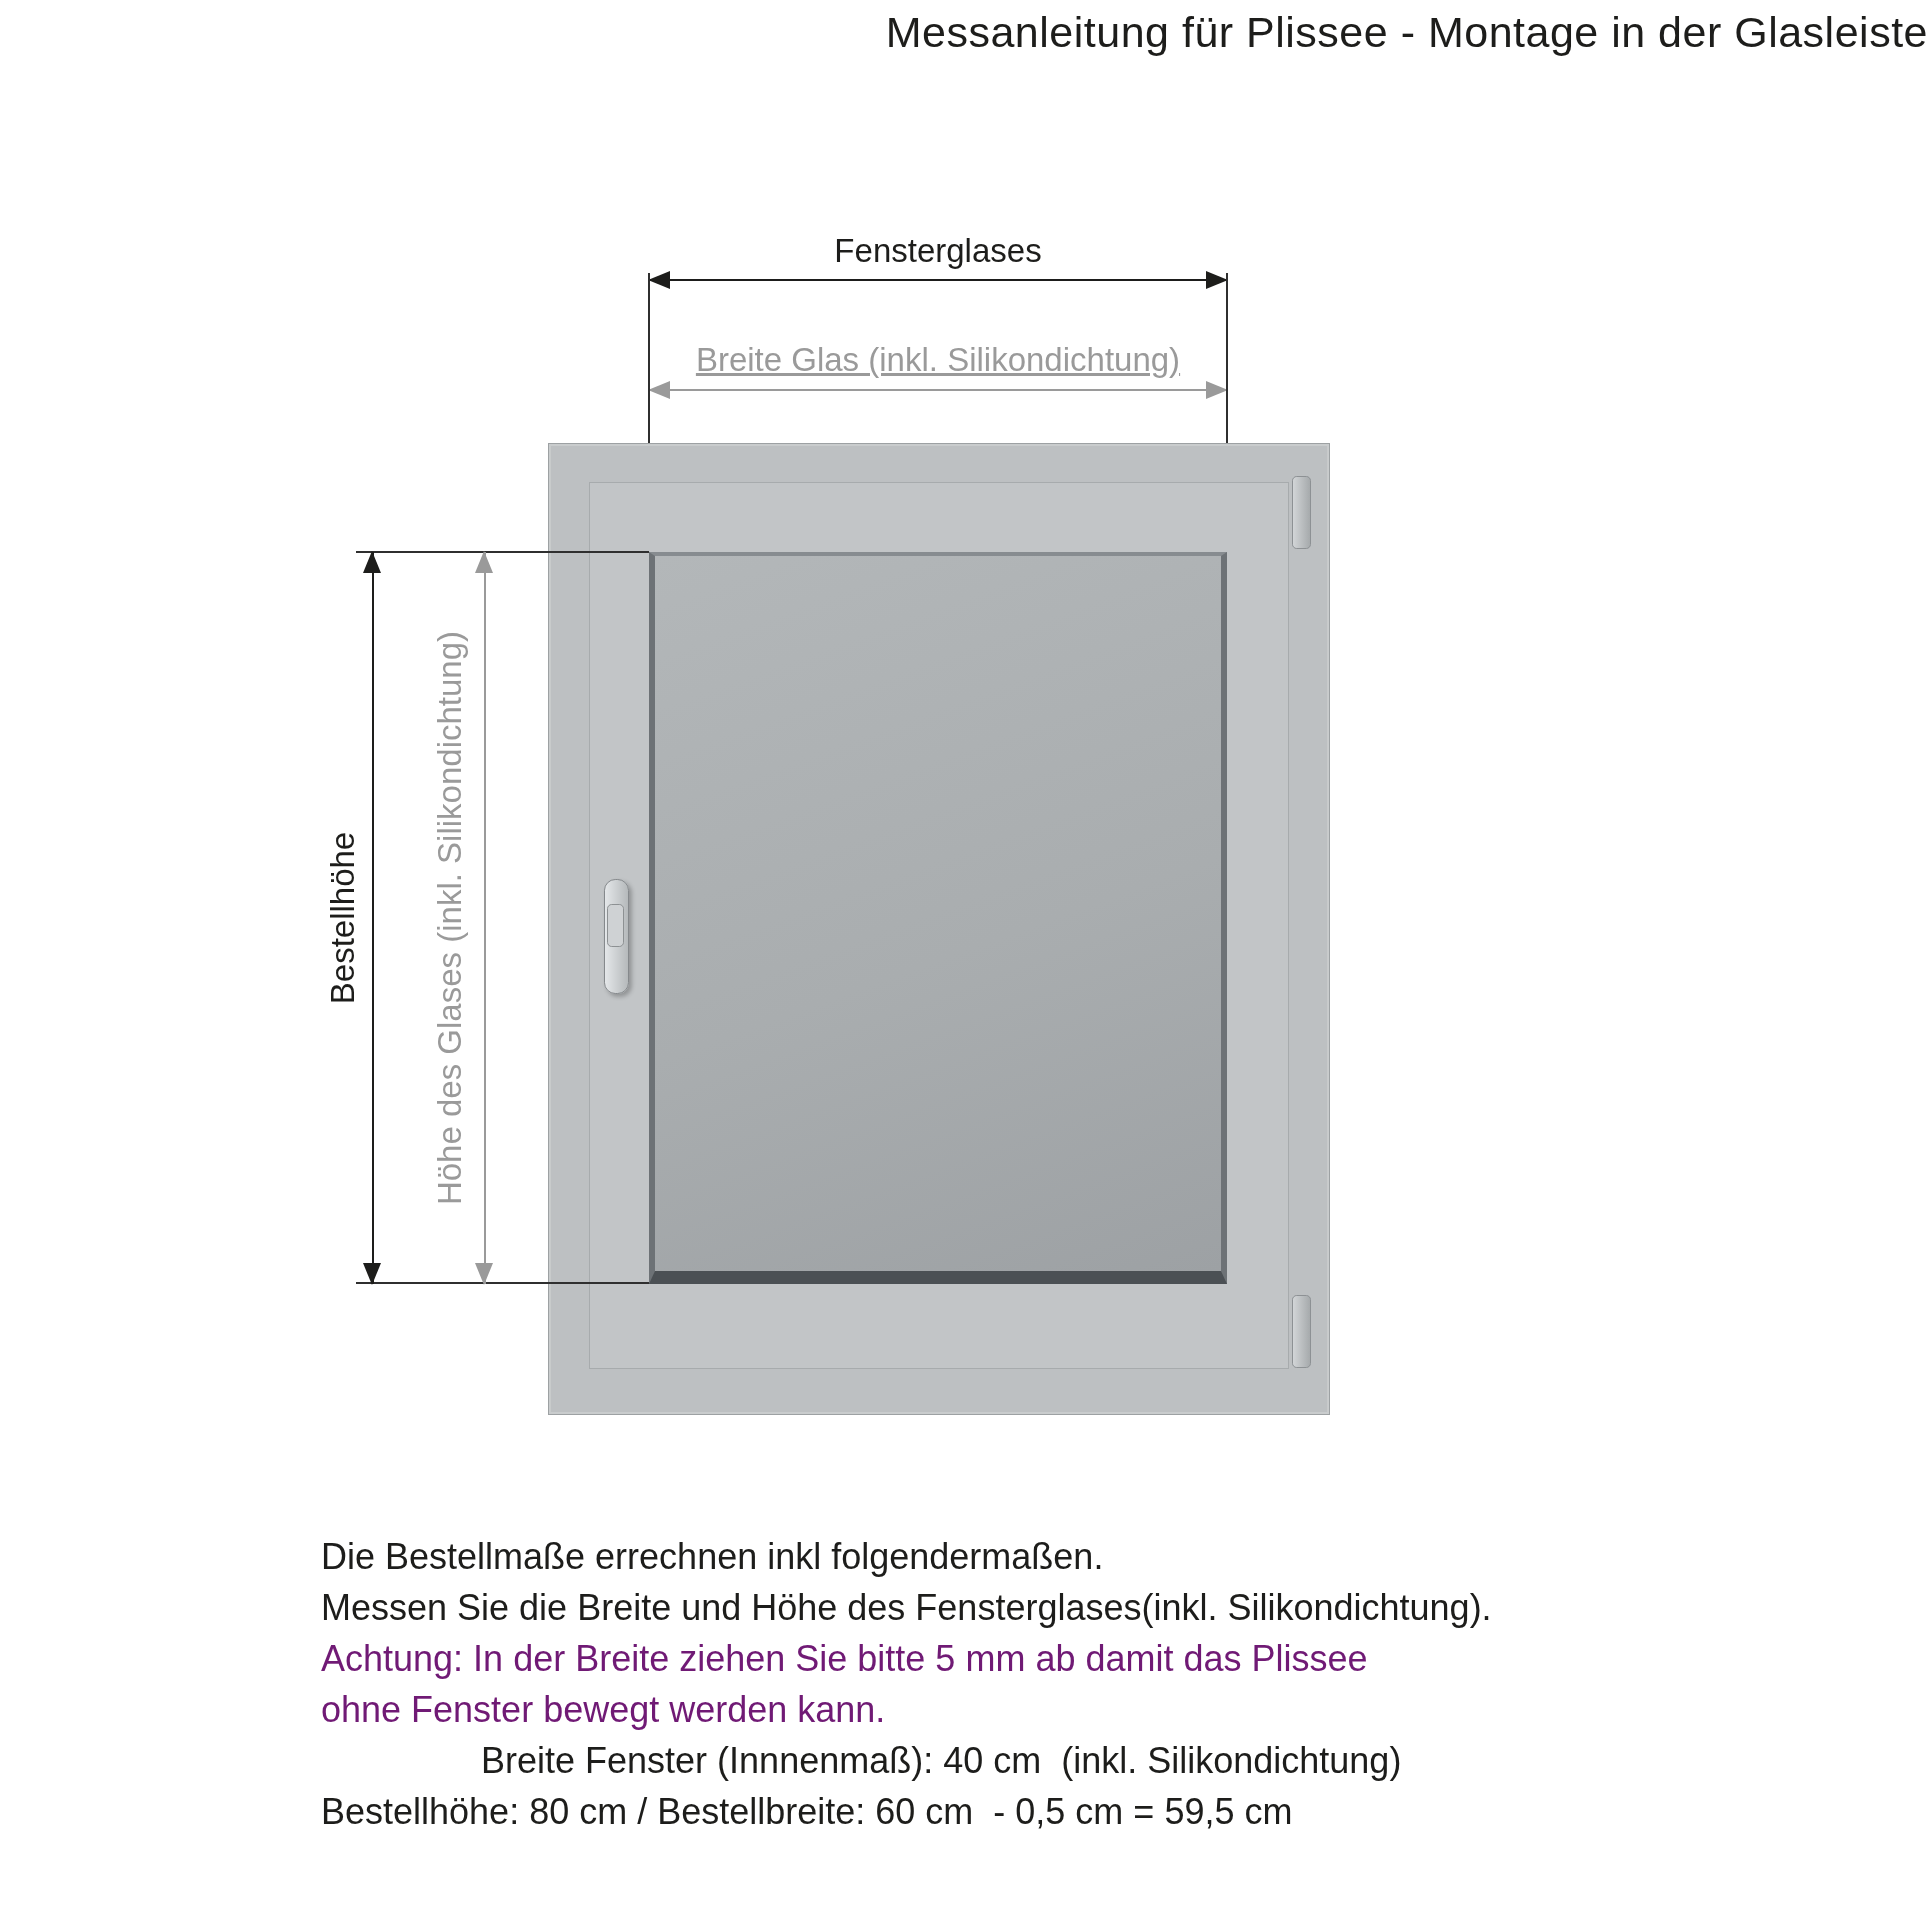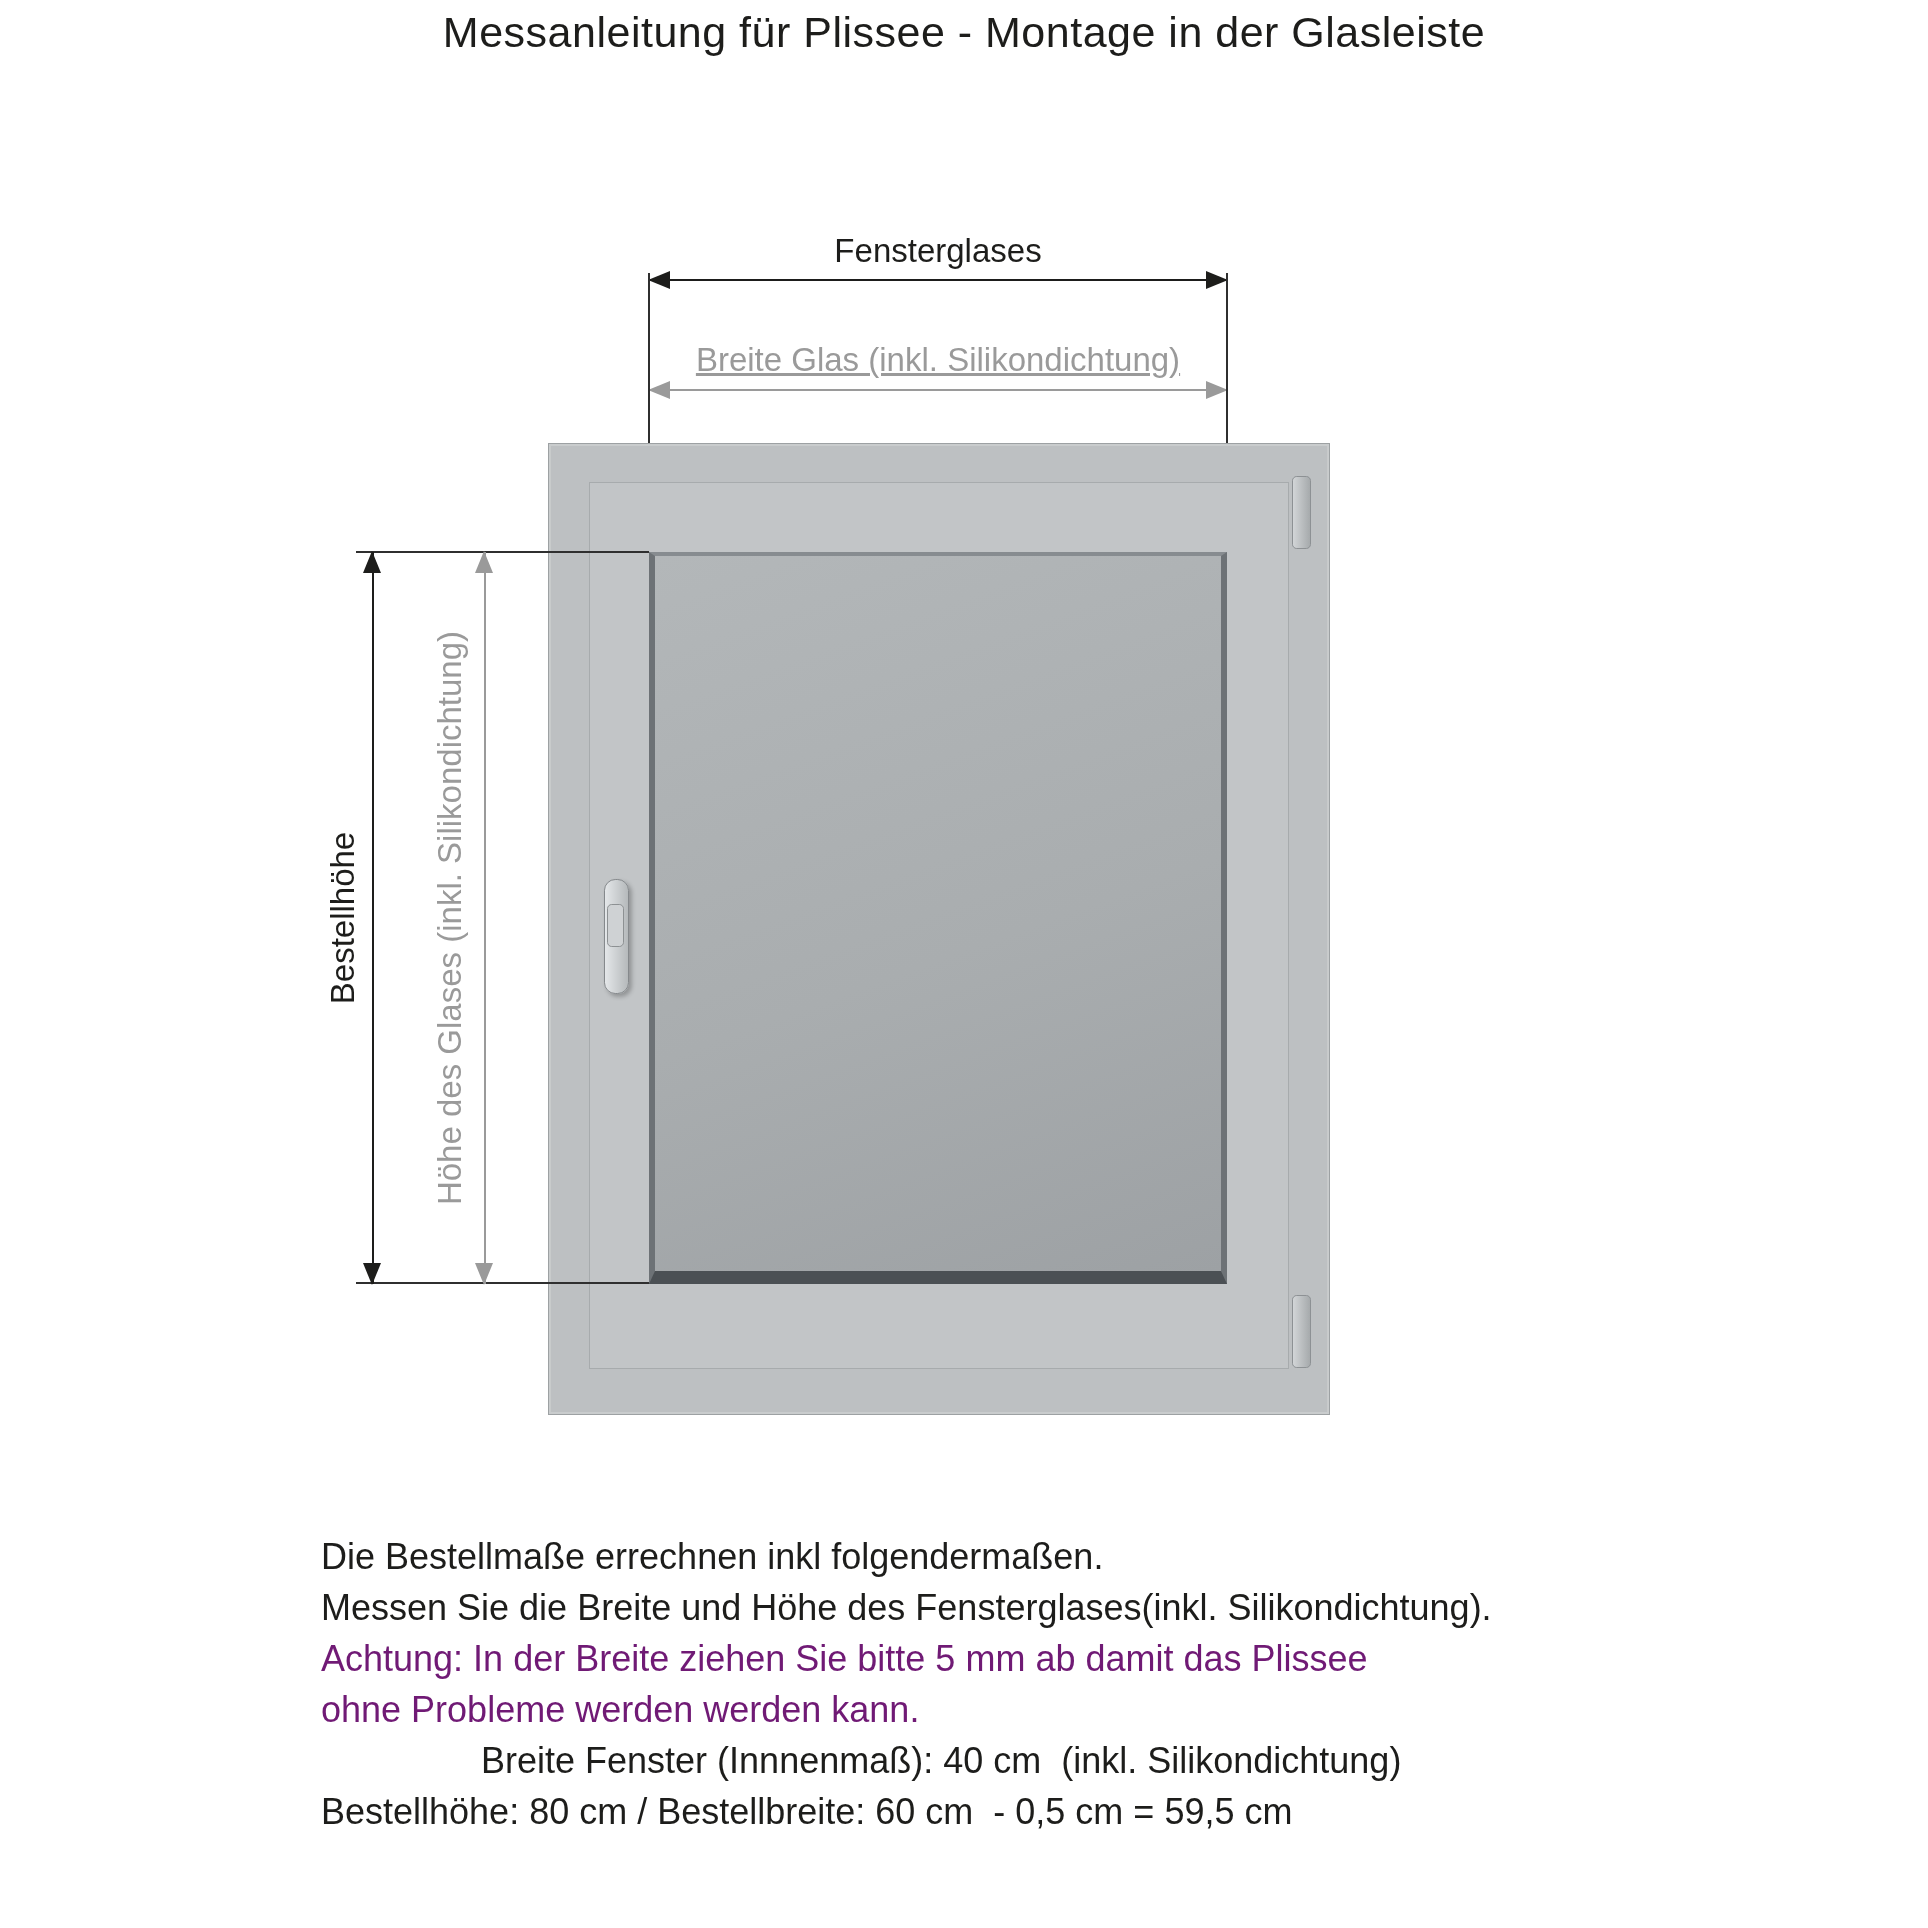--- a/index.html
+++ b/index.html
@@ -2,21 +2,21 @@
 <html style="font-size:15px"><head>
 <meta charset="utf-8">
 <style>
   html,body { margin:0; padding:0; background:#ffffff; }
   .canvas {
     position:relative; width:1928px; height:1928px; background:#ffffff;
     overflow:hidden; font-family:"Liberation Sans","DejaVu Sans",sans-serif;
     color:#1d1d1b;
   }
   .title {
-    position:absolute; left:0; right:0; top:7.5px; text-align:center;
+    position:absolute; left:0; right:0; top:7.5px; text-align:right;
     font-size:43px; font-weight:400; letter-spacing:0.5px;
   }
   .dim-label-h { position:absolute; transform:translateX(-50%); font-size:33px; white-space:nowrap; }
   .dim-label-v { position:absolute; transform:translate(-50%,-50%) rotate(-90deg); font-size:33px; white-space:nowrap; }
   .gray { color:#9a9a9a; }
 
   
   .harrow { position:absolute; height:0; border-top:2.8px solid #1d1d1b; }
   .harrow::before,.harrow::after {
     content:""; position:absolute; width:0; height:0; top:-10.4px;
@@ -116,19 +116,19 @@
   <div class="varrow" style="left:372px; top:552px; height:732px;"></div>
   <div class="dim-label-v" style="left:343px; top:918px;">Bestellhöhe</div>
 
   <div class="varrow gray-arrow" style="left:484px; top:552px; height:732px;"></div>
   <div class="dim-label-v gray" style="left:450px; top:918px;">Höhe des Glases (inkl. Silikondichtung)</div>
 
   <div class="instructions">
     <div class="line">Die Bestellmaße errechnen inkl folgendermaßen.</div>
     <div class="line">Messen Sie die Breite und Höhe des Fensterglases(inkl. Silikondichtung).</div>
     <div class="line red">Achtung: In der Breite ziehen Sie bitte 5 mm ab damit das Plissee</div>
-    <div class="line red">ohne Probleme werden werden kann.</div>
+    <div class="line red">ohne Fenster bewegt werden kann.</div>
     <div class="line indent">Breite Fenster (Innnenmaß): 40 cm  (inkl. Silikondichtung)</div>
     <div class="line">Bestellhöhe: 80 cm / Bestellbreite: 60 cm  - 0,5 cm = 59,5 cm</div>
   </div>
 
 </div>
 
 
 </body></html>

